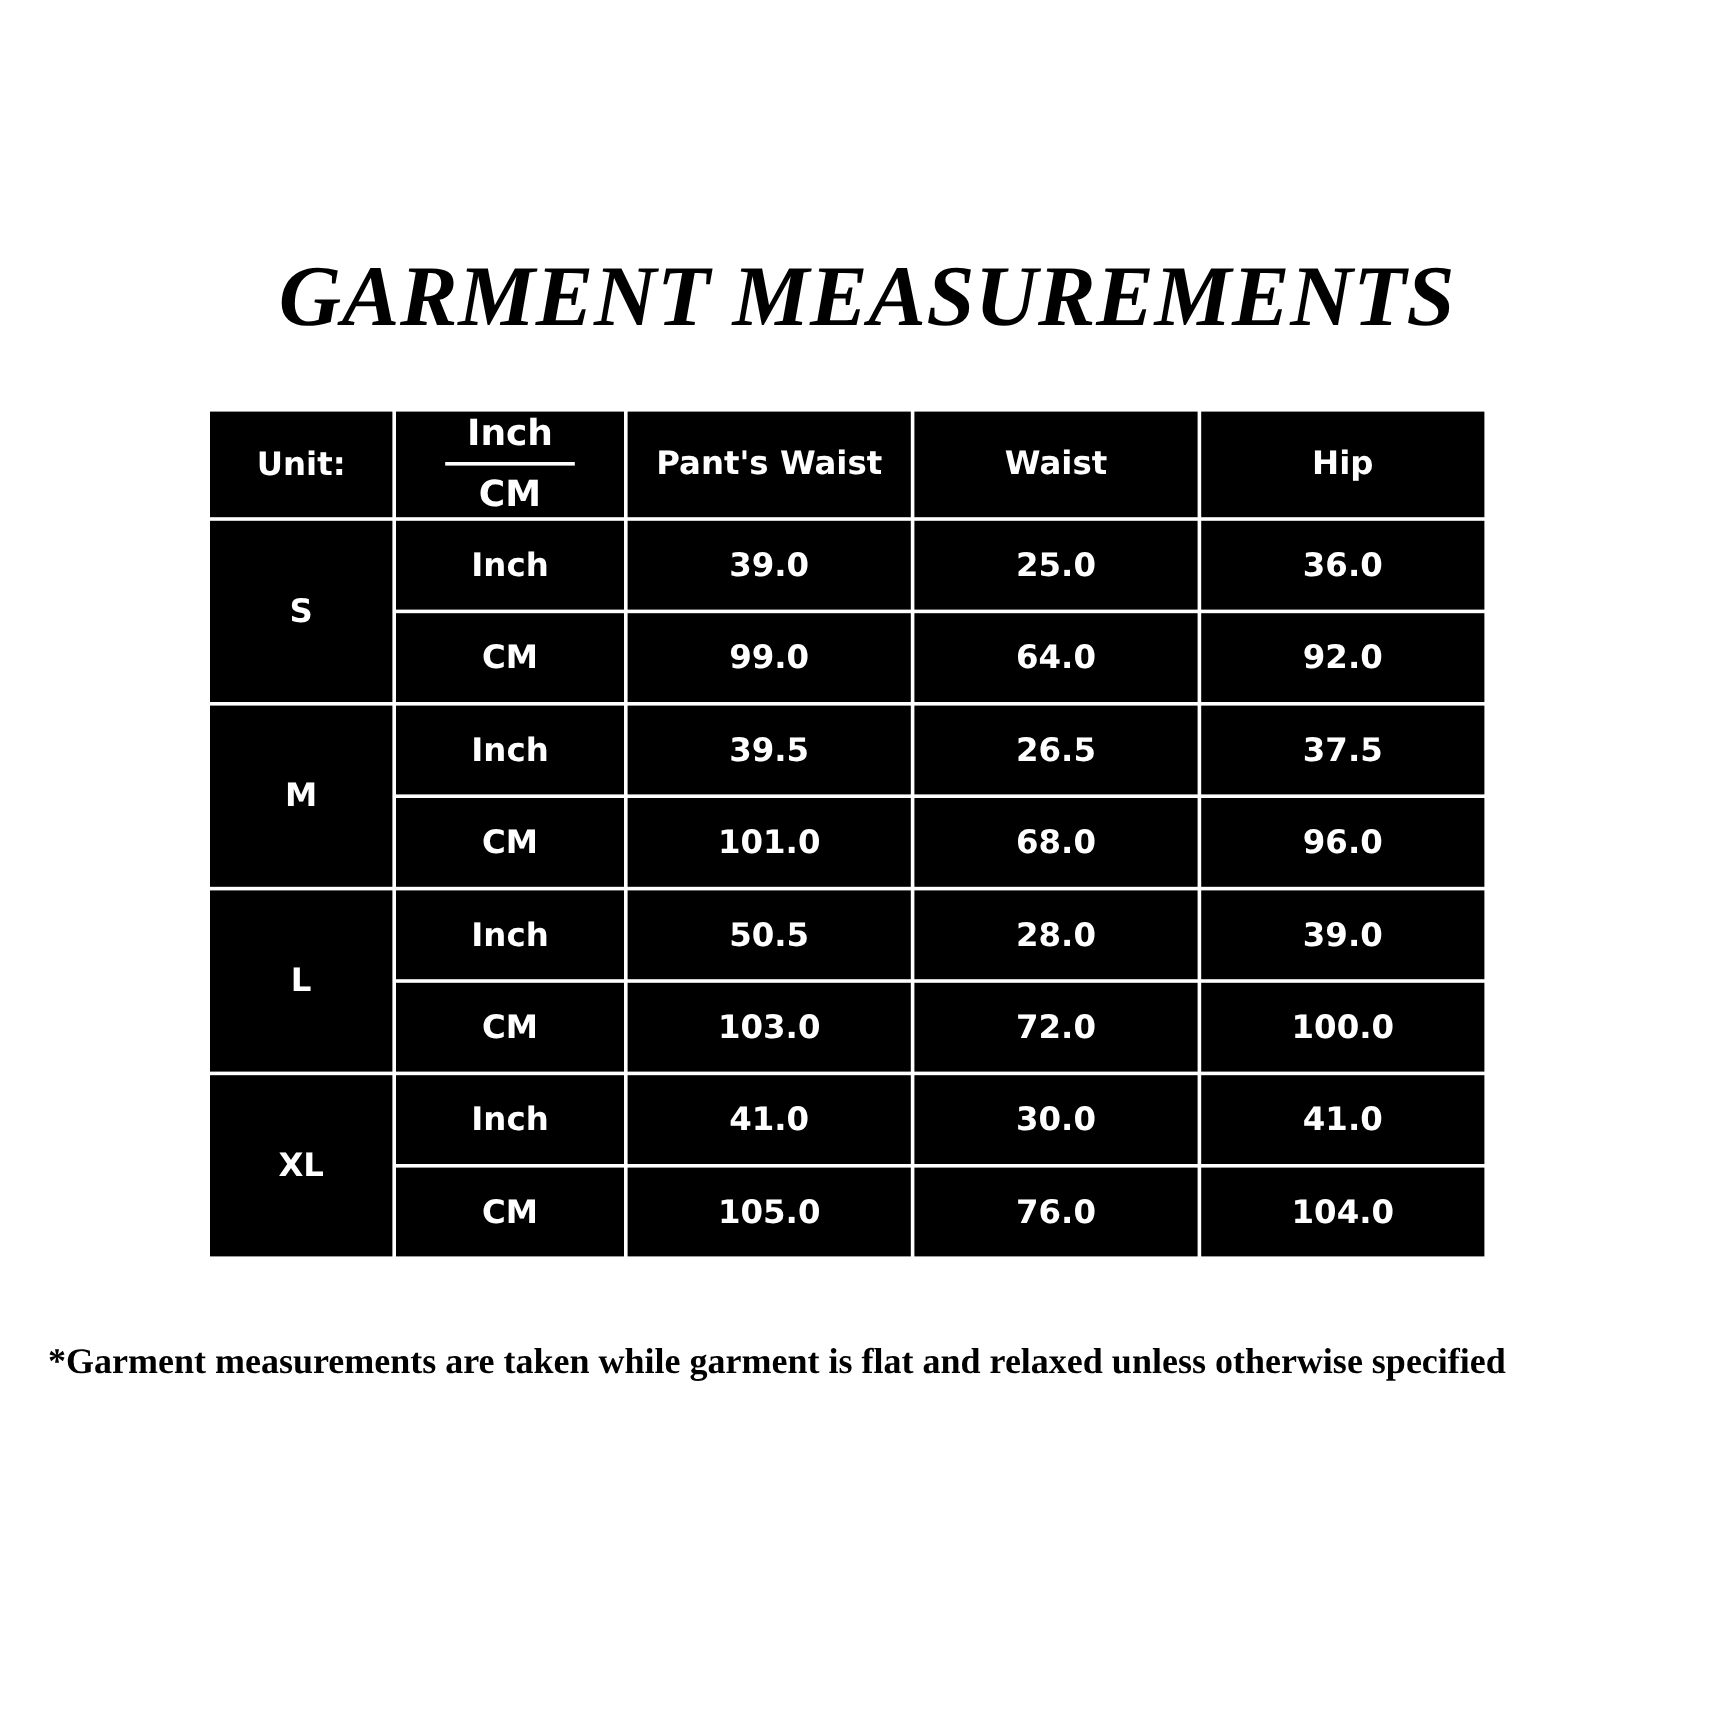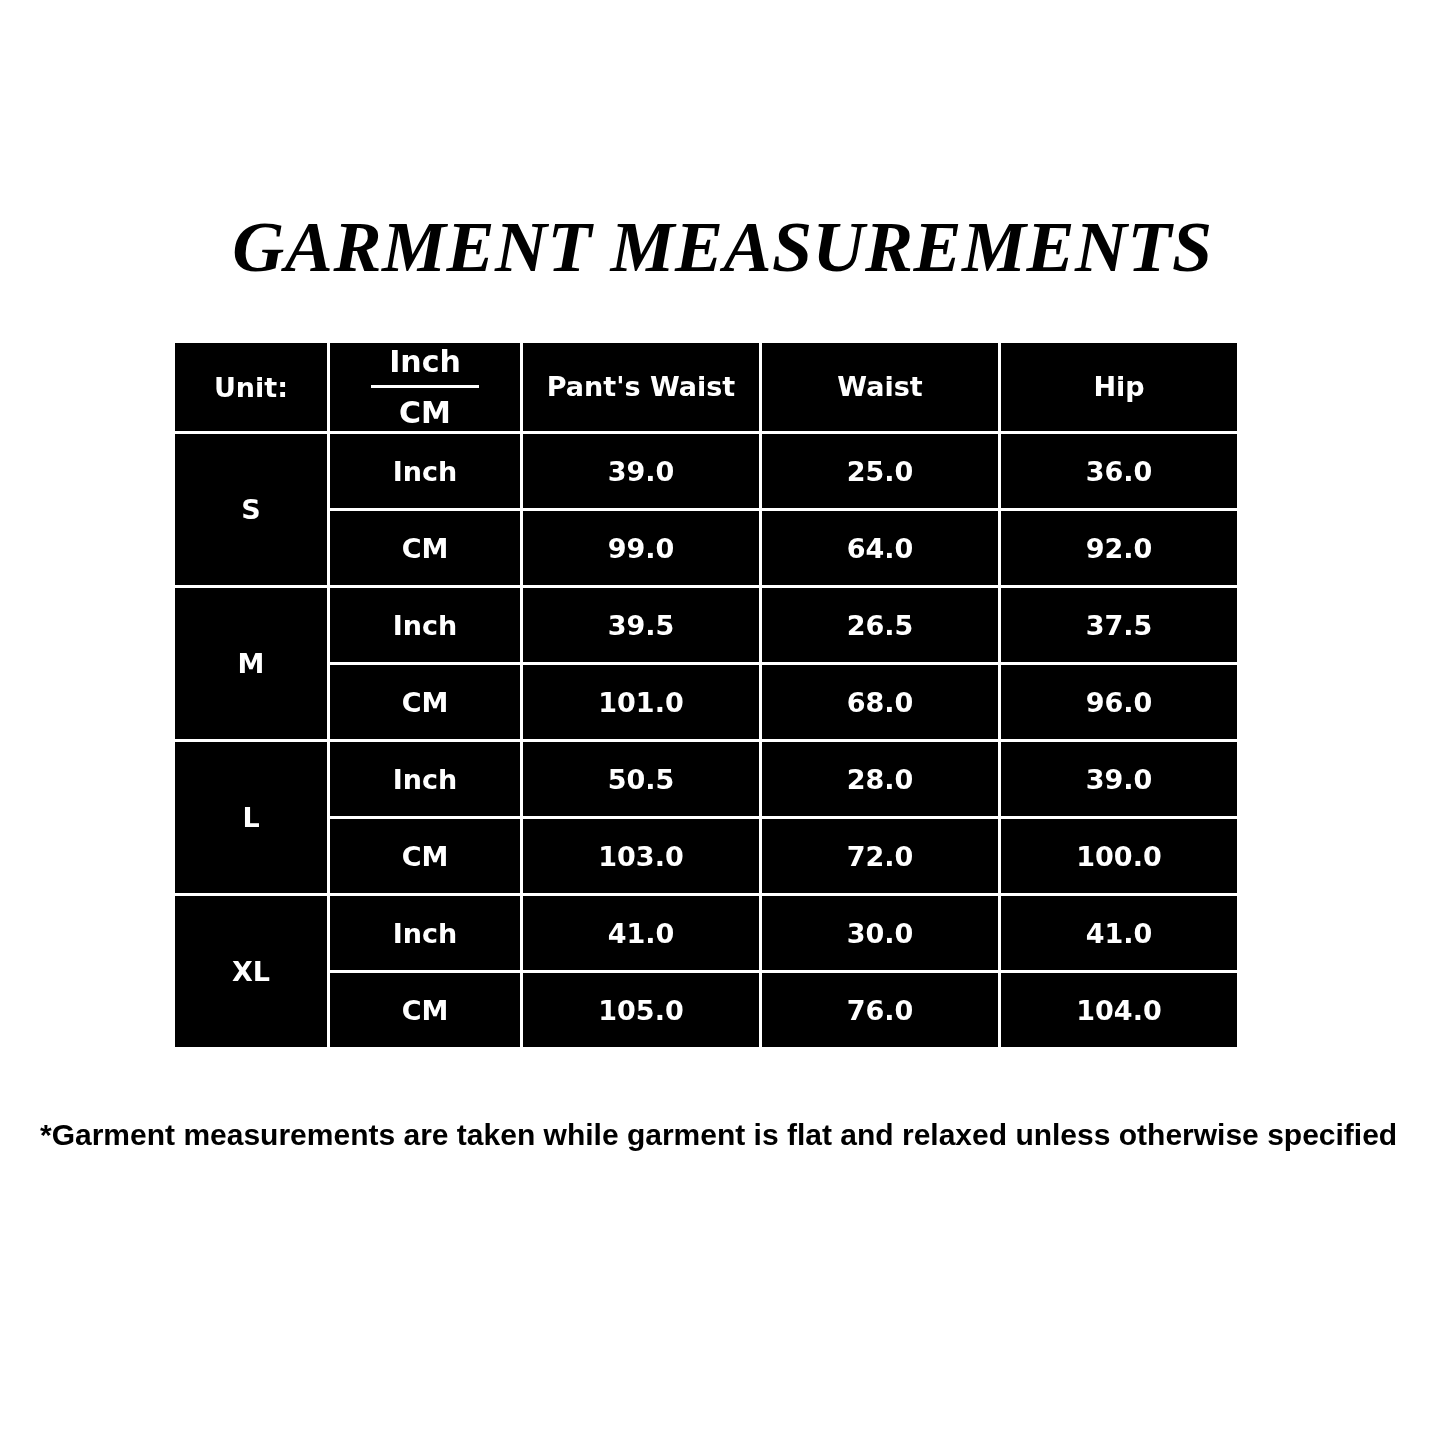--- a/index.html
+++ b/index.html
@@ -116,21 +116,21 @@
   td.colhead {
     font-size: 29px;
     line-height: 1.25;
   }
 
   .footnote {
     position: absolute;
     left: 40px;
     top: 1118px;
     width: 1370px;
-    font-family: Liberation Sans, sans-serif;
+    font-family: Liberation Serif, serif;
     font-weight: bold;
     font-size: 30px;
     color: #000000;
     white-space: nowrap;
   }
 </style>
 </head>
 <body>
 
 <div class="page">

